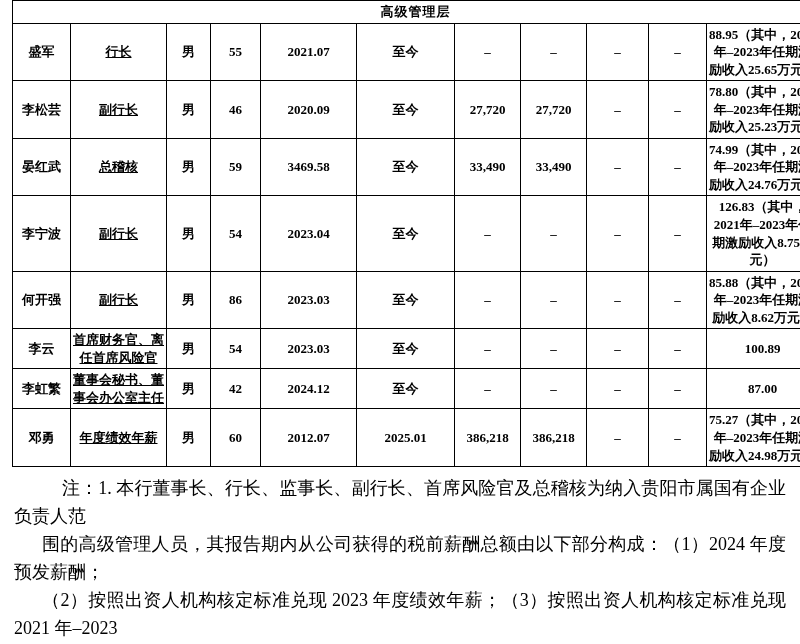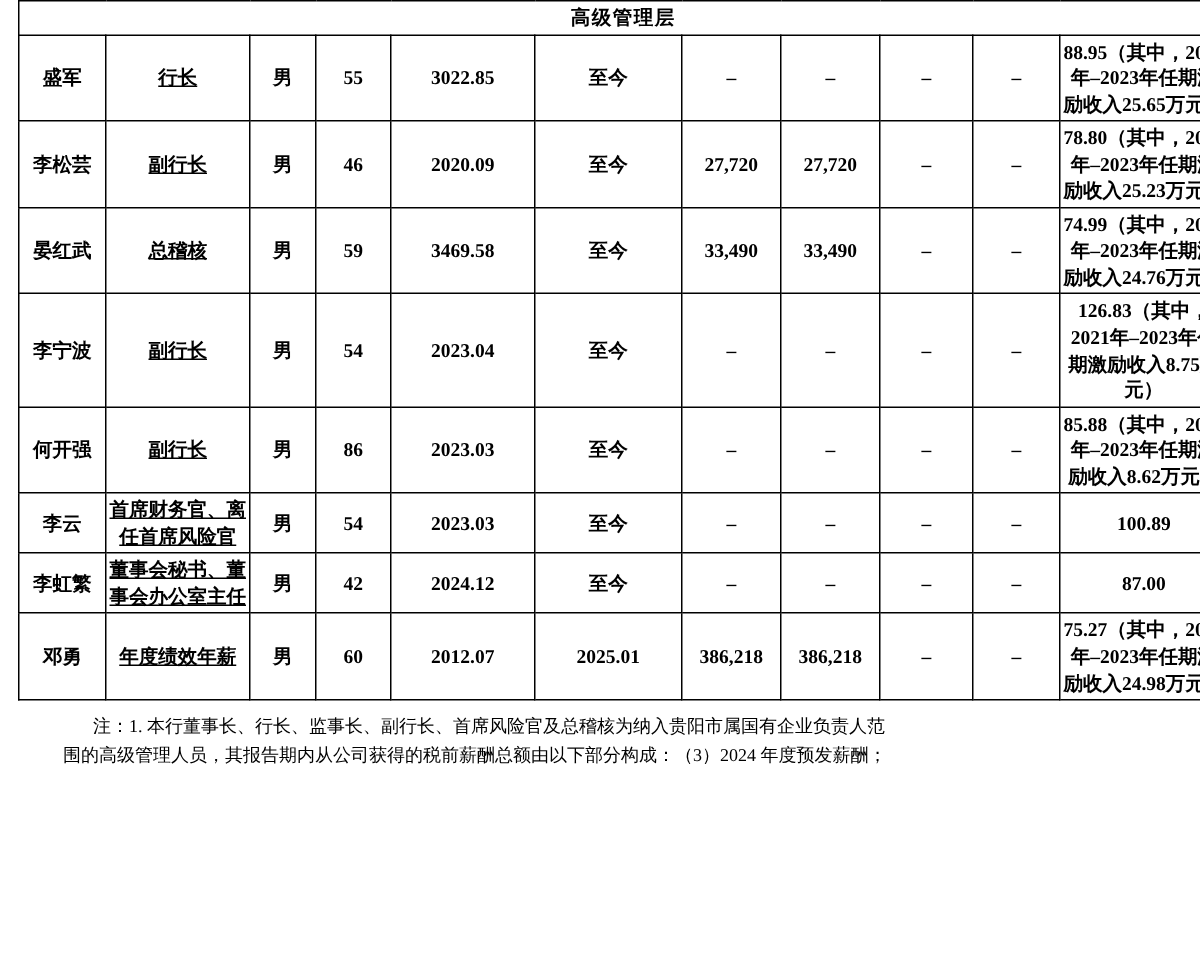--- a/index.html
+++ b/index.html
@@ -66,21 +66,21 @@
     padding: 3px 4px;
   }
   .post-cell {
     font-size: 12.5px;
     line-height: 1.3;
     padding: 3px 4px;
     text-decoration: underline;
   }
   .notes {
     margin: 8px 14px 0 14px;
-    font-size: 12px;
+    font-size: 18px;
     line-height: 1.55;
     text-align: justify;
     font-family: "Liberation Serif", "DejaVu Serif", serif;
   }
   .notes p {
     margin: 0;
     text-indent: 0;
   }
   .notes .first-line {
     text-indent: 48px;
@@ -111,21 +111,21 @@
     <tbody>
       <tr class="title-row">
         <td colspan="11">高级管理层</td>
       </tr>
 
       <tr>
         <td>盛军</td>
         <td class="post-cell">行长</td>
         <td>男</td>
         <td>55</td>
-        <td>3022.85</td>
+        <td>2021.07</td>
         <td>至今</td>
         <td class="dash">–</td>
         <td class="dash">–</td>
         <td class="dash">–</td>
         <td class="dash">–</td>
         <td class="pay-cell">88.95（其中，2021年–2023年任期激励收入25.65万元）</td>
       </tr>
 
       <tr>
         <td>李松芸</td>
@@ -222,16 +222,17 @@
         <td>386,218</td>
         <td class="dash">–</td>
         <td class="dash">–</td>
         <td class="pay-cell">75.27（其中，2021年–2023年任期激励收入24.98万元）</td>
       </tr>
     </tbody>
   </table>
 
   <div class="notes">
     <p class="first-line">注：1. 本行董事长、行长、监事长、副行长、首席风险官及总稽核为纳入贵阳市属国有企业负责人范</p>
-    <p class="cont-line">围的高级管理人员，其报告期内从公司获得的税前薪酬总额由以下部分构成：（3）2024 年度预发薪酬；</p>
+    <p class="cont-line">围的高级管理人员，其报告期内从公司获得的税前薪酬总额由以下部分构成：（1）2024 年度预发薪酬；</p>
+    <p class="cont-line">（2）按照出资人机构核定标准兑现 2023 年度绩效年薪；（3）按照出资人机构核定标准兑现 2021 年–2023</p>
   </div>
 
 </div>
 
 </body></html>

